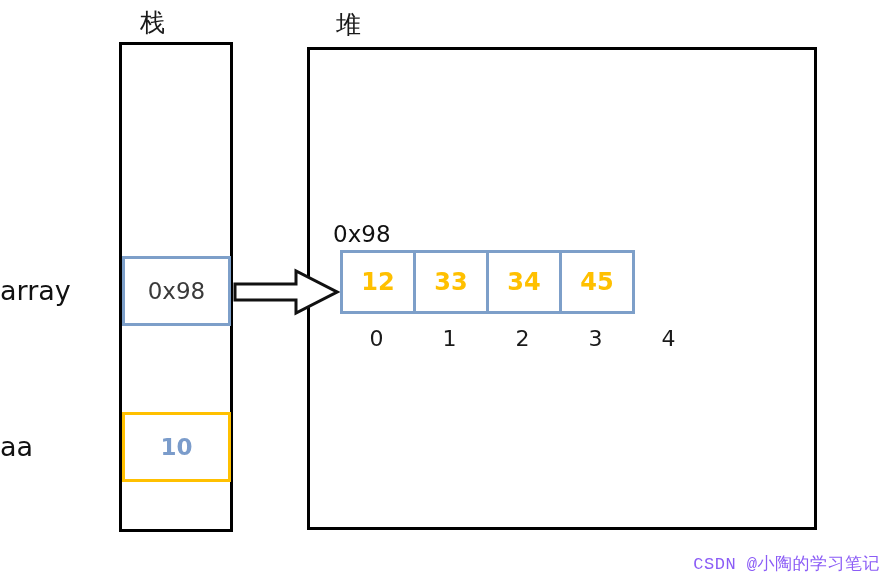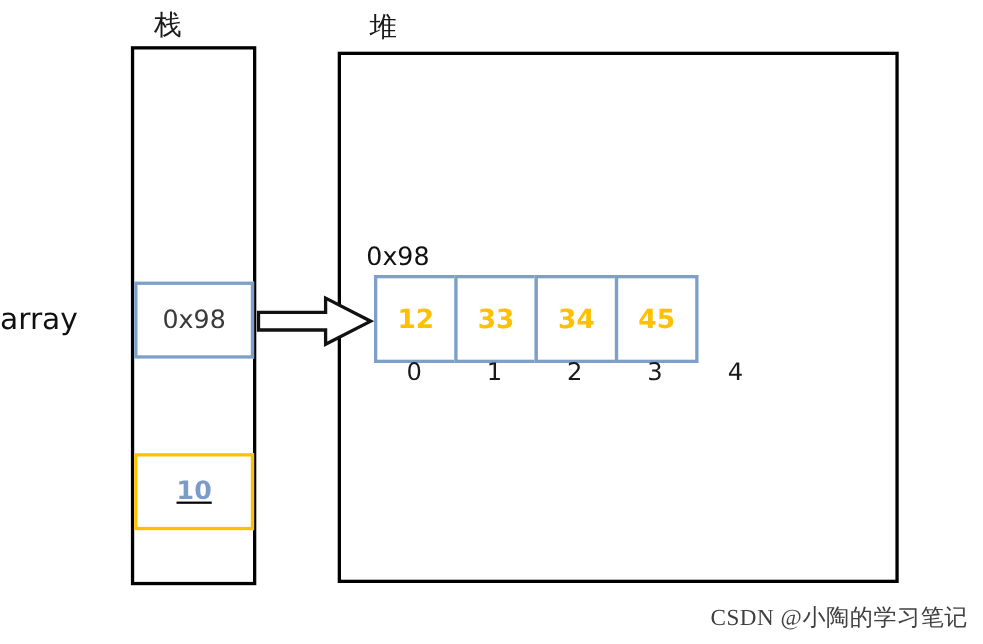--- a/index.html
+++ b/index.html
@@ -65,21 +65,20 @@
     width: 109px;
     height: 70px;
     border: 3px solid #7d9fc9;
   }
   #slot-aa {
     left: 122px;
     top: 412px;
     width: 109px;
     height: 70px;
     border: 3px solid #ffc000;
-    text-decoration: underline;
   }
   .slot-value-addr {
     font-family: "DejaVu Sans", "Liberation Sans", sans-serif;
     font-size: 23px;
     color: #3a3a3a;
     letter-spacing: 0px;
   }
   .slot-value-num {
     font-family: "DejaVu Sans", "Liberation Sans", sans-serif;
     font-size: 23px;
@@ -122,21 +121,21 @@
   #array-row {
     position: absolute;
     left: 340px;
     top: 250px;
     height: 76px;
     display: flex;
     box-sizing: border-box;
   }
   .array-cell {
     width: 76px;
-    height: 80px;
+    height: 64px;
     box-sizing: border-box;
     border: 3px solid #7d9fc9;
     margin-left: -3px;
     background: #ffffff;
     display: flex;
     align-items: center;
     justify-content: center;
     text-align: right;
   }
   .array-cell:first-child { margin-left: 0; }
@@ -165,23 +164,23 @@
     font-size: 22px;
     color: #1a1a1a;
     line-height: 1;
   }
 
   
   #watermark {
     position: absolute;
     right: 14px;
     bottom: 10px;
-    font-family: Liberation Serif, serif;
-    font-size: 21px;
-    color: #404040;
+    font-family: Liberation Mono, monospace;
+    font-size: 17px;
+    color: #8b5cf6;
     letter-spacing: 0.5px;
     white-space: nowrap;
     user-select: none;
   }
 </style>
 </head>
 <body>
 
 <div id="canvas">
 
@@ -189,20 +188,21 @@
   <div class="region-box" id="stack-box"></div>
 
   <div class="region-label" id="heap-label">堆</div>
   <div class="region-box" id="heap-box"></div>
 
   <div class="var-name" id="name-array">array</div>
   <div class="slot" id="slot-array">
     <span class="slot-value-addr">0x98</span>
   </div>
 
+  <div class="var-name" id="name-aa">aa</div>
   <div class="slot" id="slot-aa">
     <span class="slot-value-num">10</span>
   </div>
 
   <svg id="pointer-arrow" viewBox="0 0 107 52">
     <polygon points="2,18 63,18 63,5 104,26 63,47 63,34 2,34" fill="#ffffff" stroke="#111111" stroke-width="3" stroke-linejoin="miter"></polygon>
   </svg>
 
   <div id="heap-addr-label">0x98</div>
 

